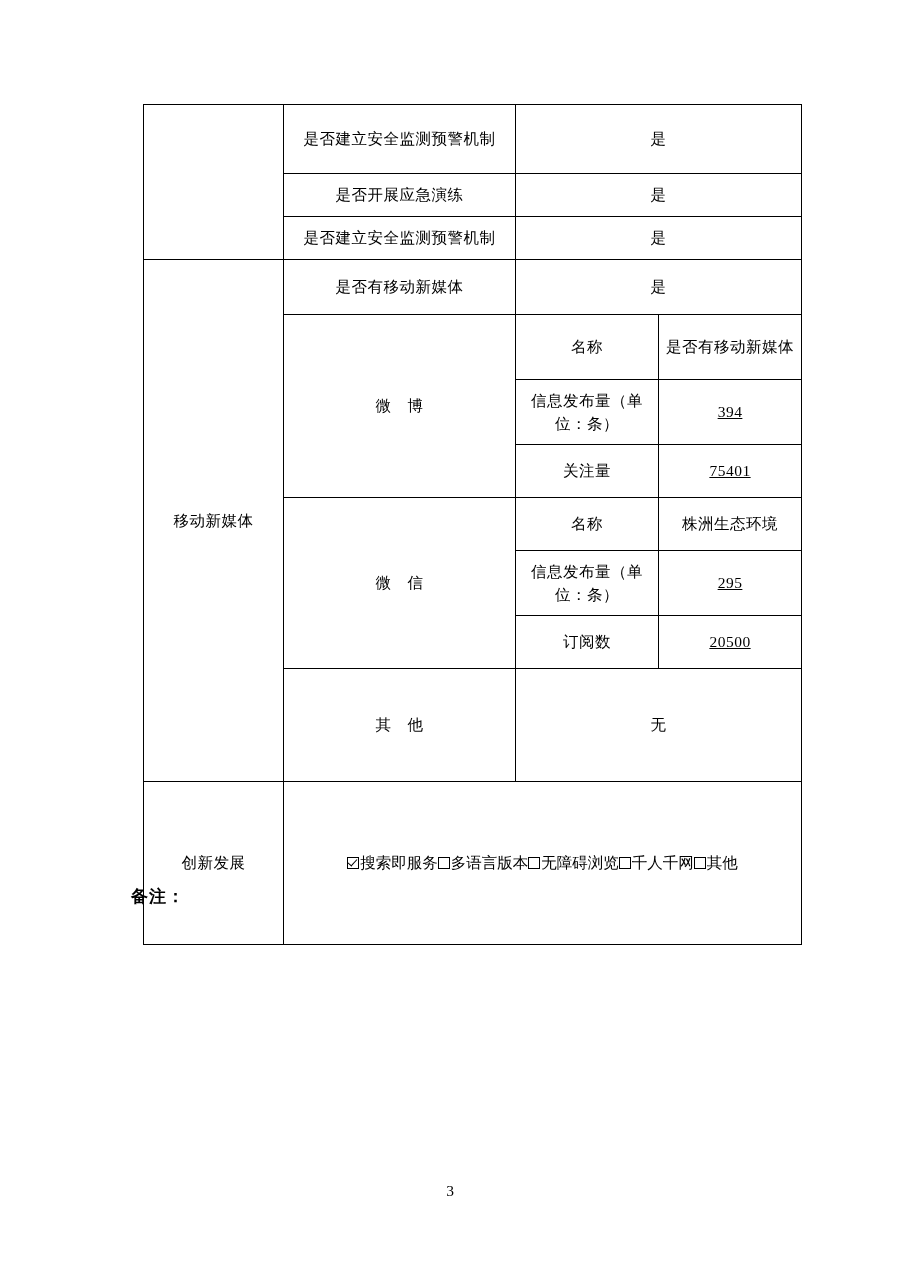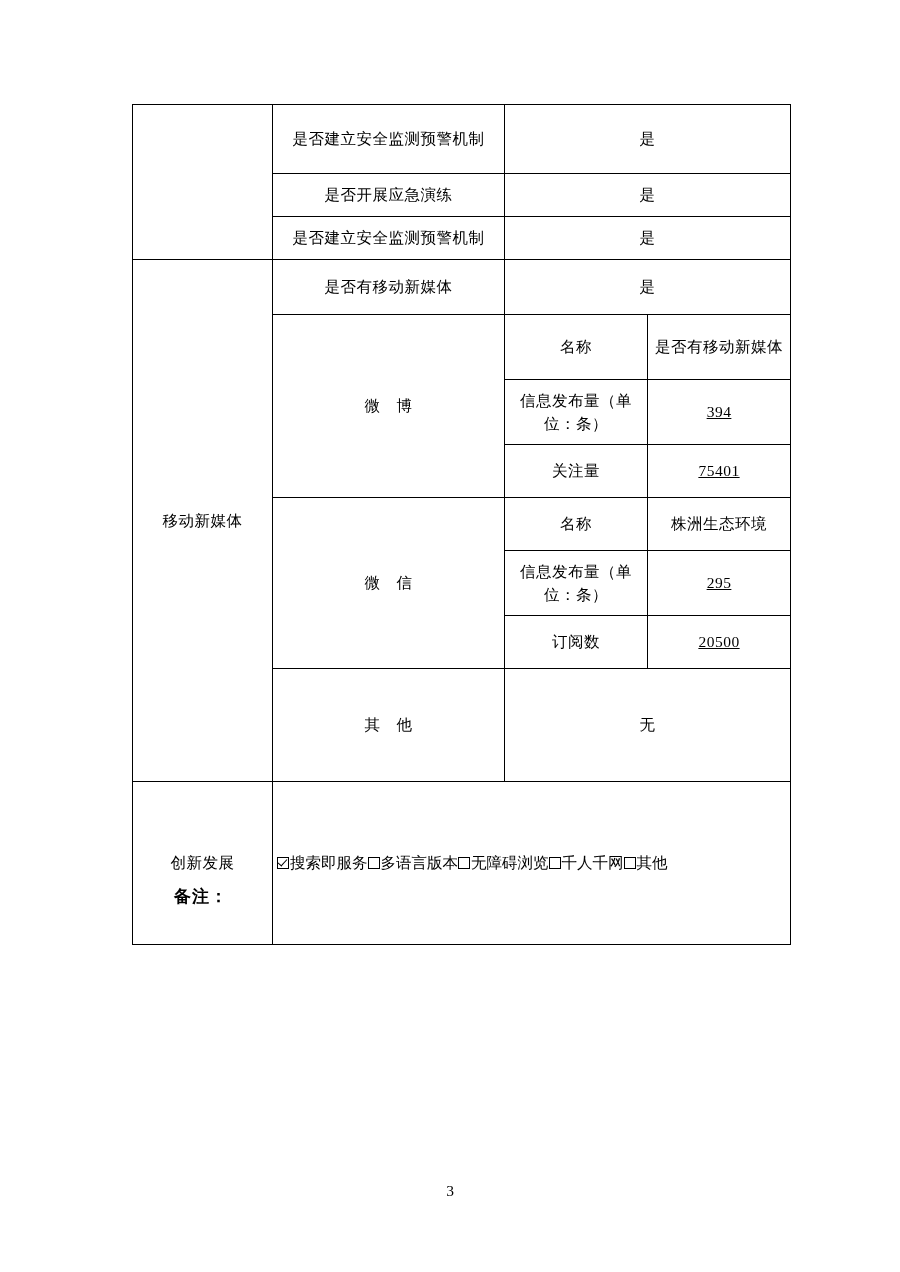--- a/index.html
+++ b/index.html
@@ -16,21 +16,21 @@
     overflow: hidden;
   }
   .page {
     position: relative;
     width: 900px;
     height: 1272px;
     box-sizing: border-box;
   }
   .table-wrap {
     position: absolute;
-    left: 132px;
+    left: 143px;
     top: 104px;
     width: 658px;
   }
   table.report {
     border-collapse: collapse;
     width: 658px;
     table-layout: fixed;
   }
   table.report td {
     border: 1px solid #000000;
@@ -55,21 +55,21 @@
   .col-c { width: 143px; }
   .col-d { width: 143px; }
 
   .innovation-cell {
     height: 150px;
     vertical-align: middle;
   }
   .checkbox-line {
     font-size: 15.5px;
     white-space: nowrap;
-    text-align: left;
+    text-align: center;
     letter-spacing: 0px;
   }
   .cb {
     display: inline-block;
     width: 12px;
     height: 12px;
     border: 1.4px solid #000;
     box-sizing: border-box;
     position: relative;
     vertical-align: -1px;
@@ -88,21 +88,20 @@
   }
   .cb-item { margin-right: 0px; }
 
   .remark {
     position: absolute;
     left: 131px;
     top: 885px;
     font-size: 17px;
     font-weight: bold;
     letter-spacing: 1px;
-    margin-left: 43px;
   }
   .page-number {
     position: absolute;
     left: 0;
     right: 0;
     top: 1182px;
     text-align: center;
     font-size: 15.5px;
   }
   .tall-label {

